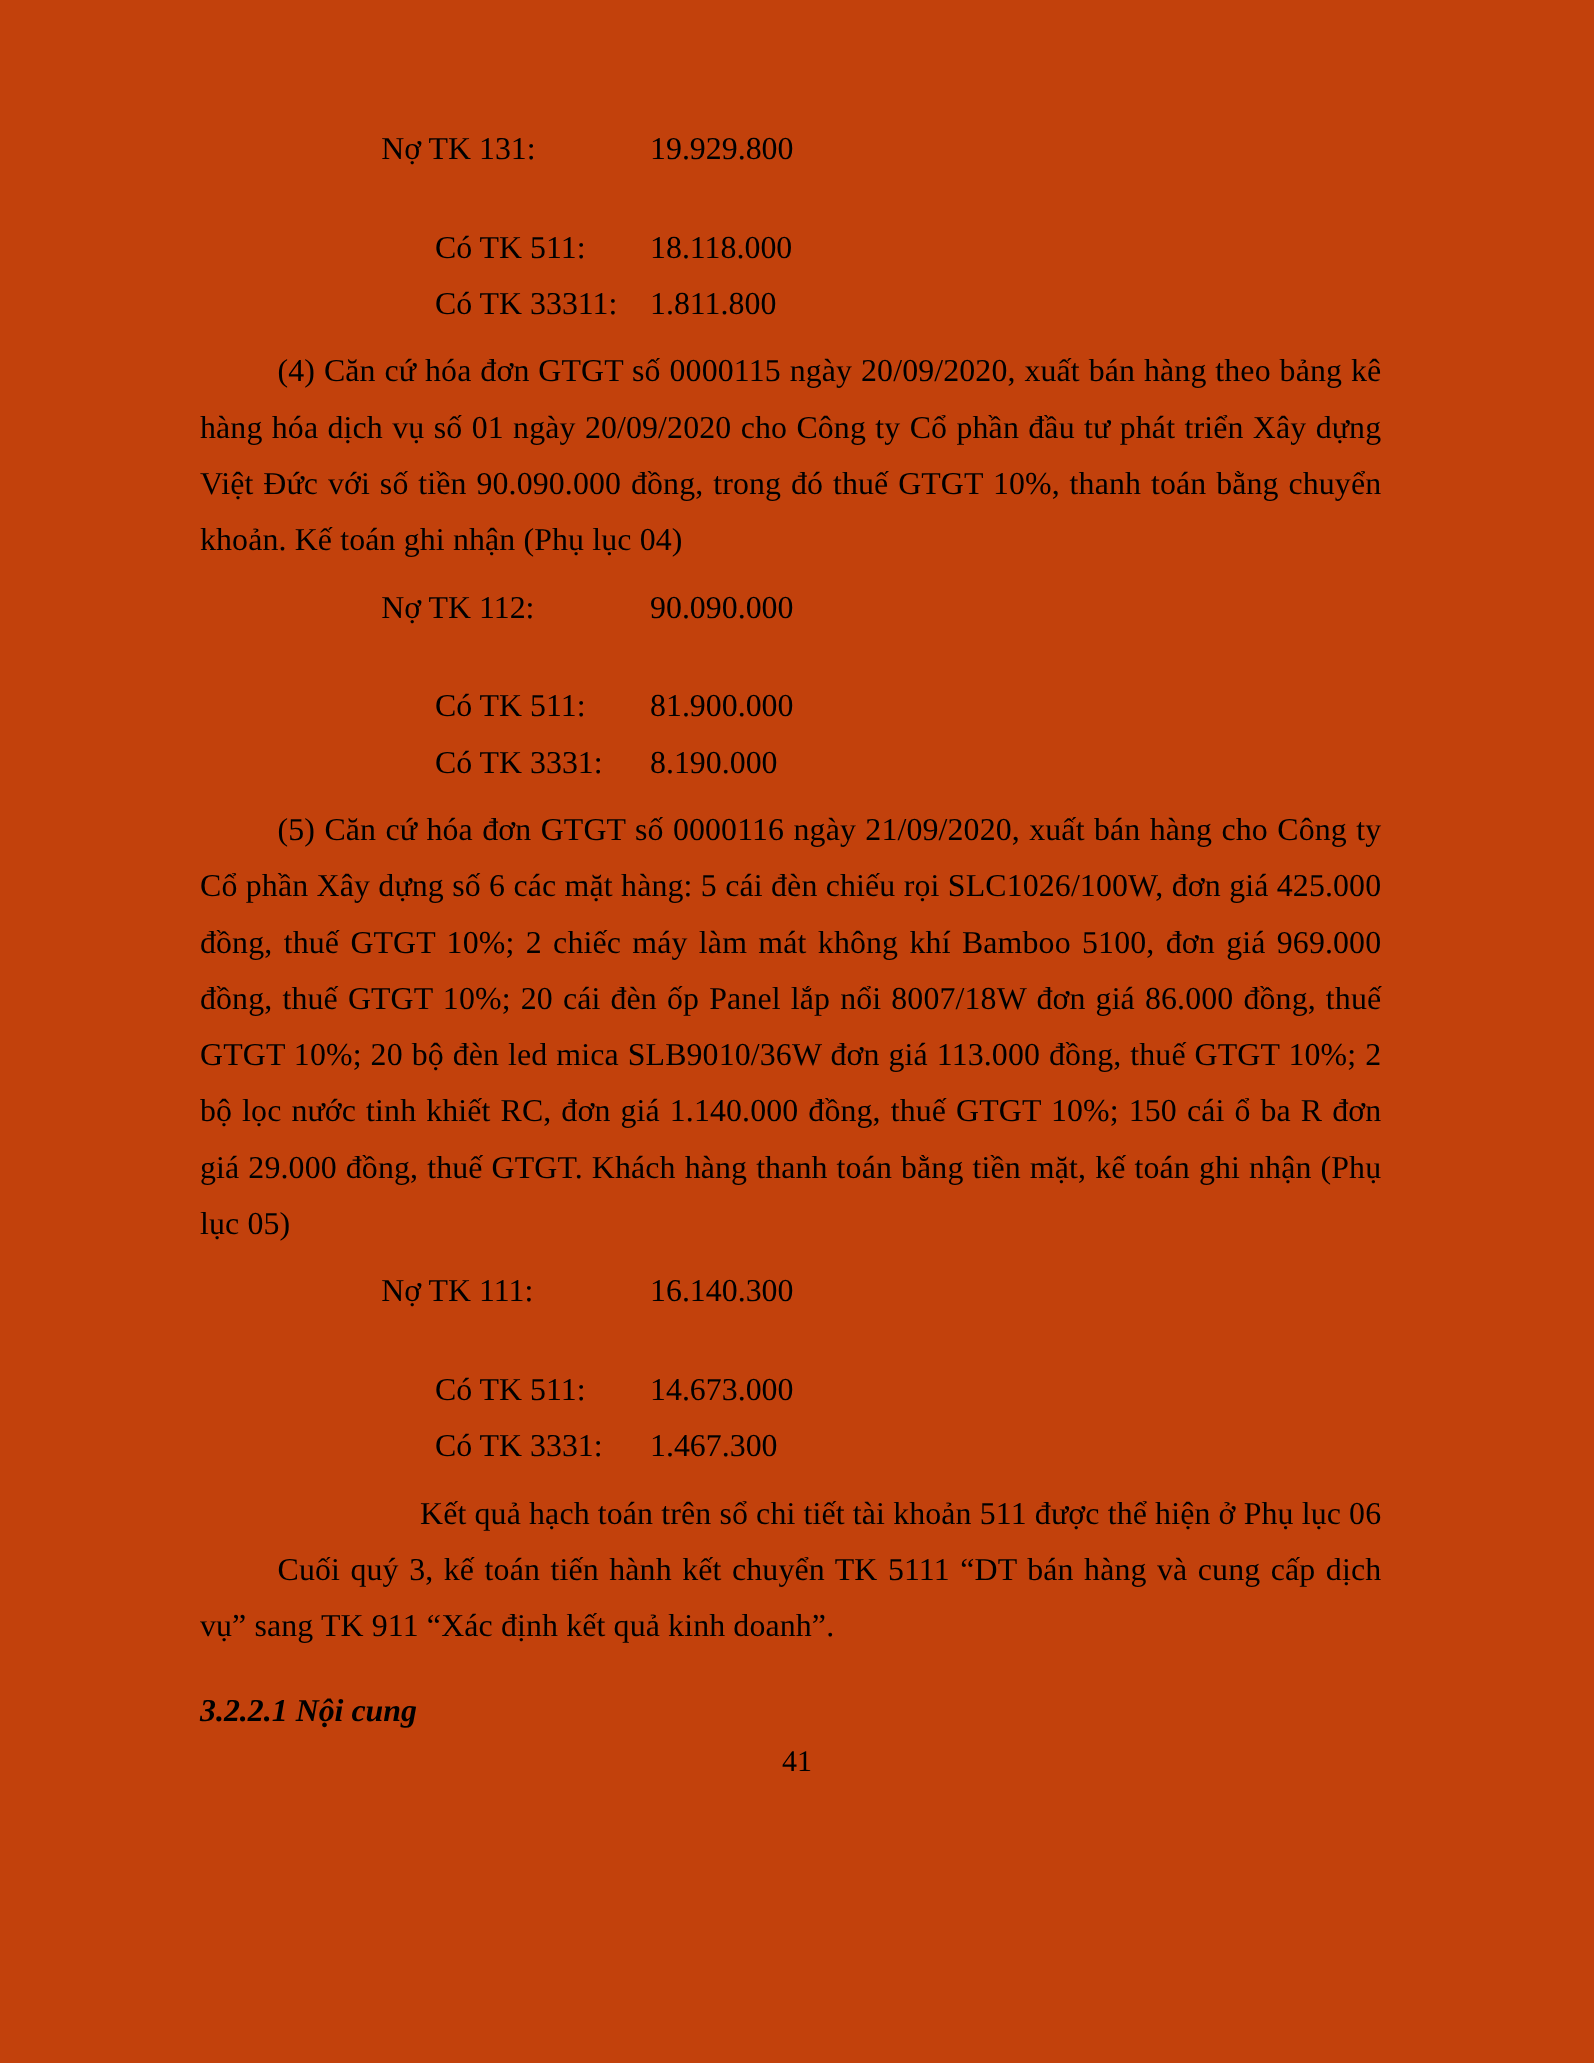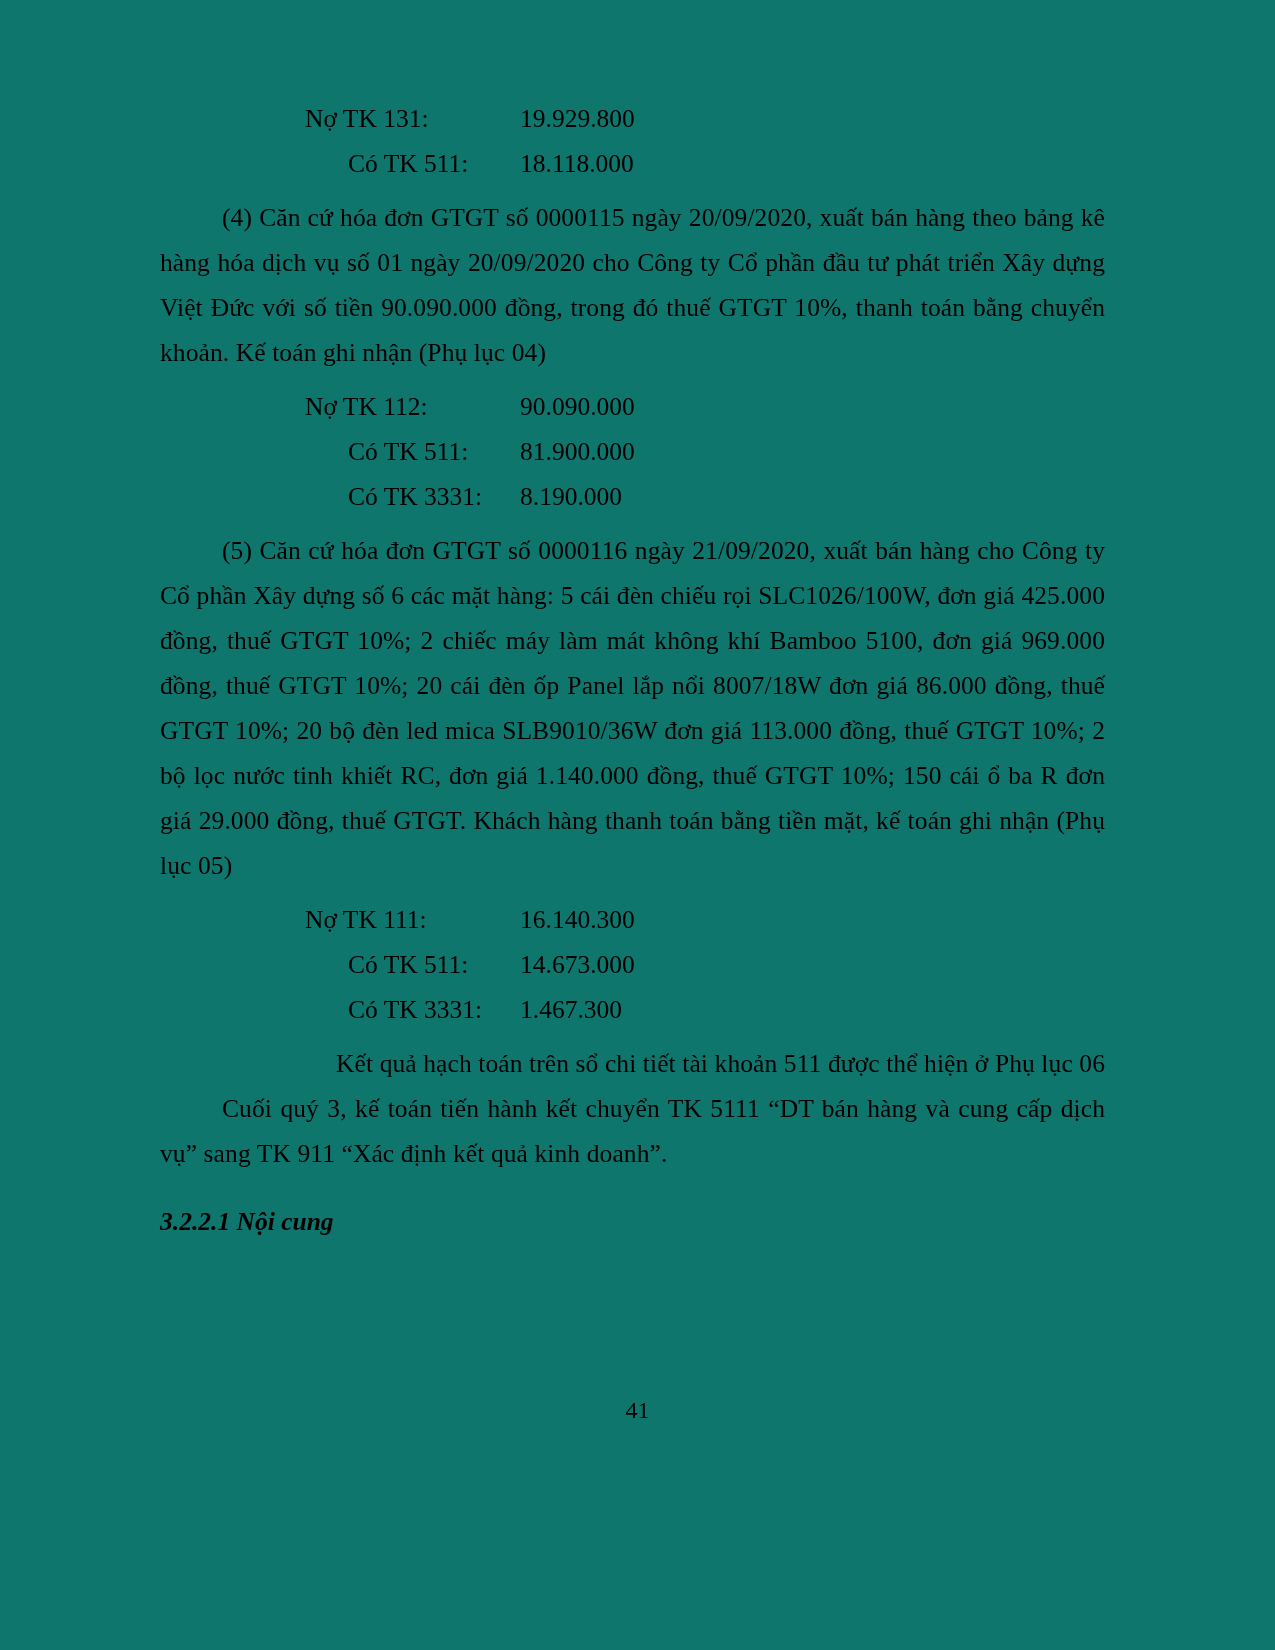--- a/index.html
+++ b/index.html
@@ -9,21 +9,21 @@
   }
   body {
     font-family: "Liberation Serif", "DejaVu Serif", serif;
     color: #000000;
   }
   .page {
     position: relative;
     width: 1275px;
     height: 1650px;
     margin: 0 auto;
-    background: #0f766e;
+    background: #c2410c;
     overflow: hidden;
     box-sizing: border-box;
   }
   .content {
     position: absolute;
     left: 160px;
     top: 96px;
     width: 945px;
   }
   
@@ -48,21 +48,21 @@
   .entry .lbl {
     display: inline-block;
   }
   .entry .amt {
     display: inline-block;
   }
   .ind-debit  { padding-left: 145px; }
   .ind-credit { padding-left: 188px; }
 
   .w-dr-131 .lbl { width: 215px; }
-  .w-cr-511 .lbl { width: 172px; }
+  .w-cr-511 .lbl { width: 172px; margin-top: 34px; }
   .w-cr-33311 .lbl { width: 172px; }
 
   .gap-sm { height: 9px; }
   .gap-md { height: 14px; }
 
   h3.heading-bold {
     margin: 0;
     font-size: 25.5px;
     line-height: 45px;
     font-weight: bold;
@@ -91,20 +91,23 @@
 
 <div class="page">
   <div class="content">
 
     <div>
       <div class="entry ind-debit w-dr-131">
         <span class="lbl">Nợ TK 131:</span><span class="amt">19.929.800</span>
       </div>
       <div class="entry ind-credit w-cr-511">
         <span class="lbl">Có TK 511:</span><span class="amt">18.118.000</span>
+      </div>
+      <div class="entry ind-credit w-cr-33311">
+        <span class="lbl">Có TK 33311:</span><span class="amt">1.811.800</span>
       </div>
     </div>
 
     <div class="gap-sm"></div>
 
     <p class="para">(4) Căn cứ hóa đơn GTGT số 0000115 ngày 20/09/2020, xuất bán hàng theo bảng kê hàng hóa dịch vụ số 01 ngày 20/09/2020 cho Công ty Cổ phần đầu tư phát triển Xây dựng Việt Đức với số tiền 90.090.000 đồng, trong đó thuế GTGT 10%, thanh toán bằng chuyển khoản. Kế toán ghi nhận (Phụ lục 04)</p>
 
     <div class="gap-sm"></div>
 
     <div>

